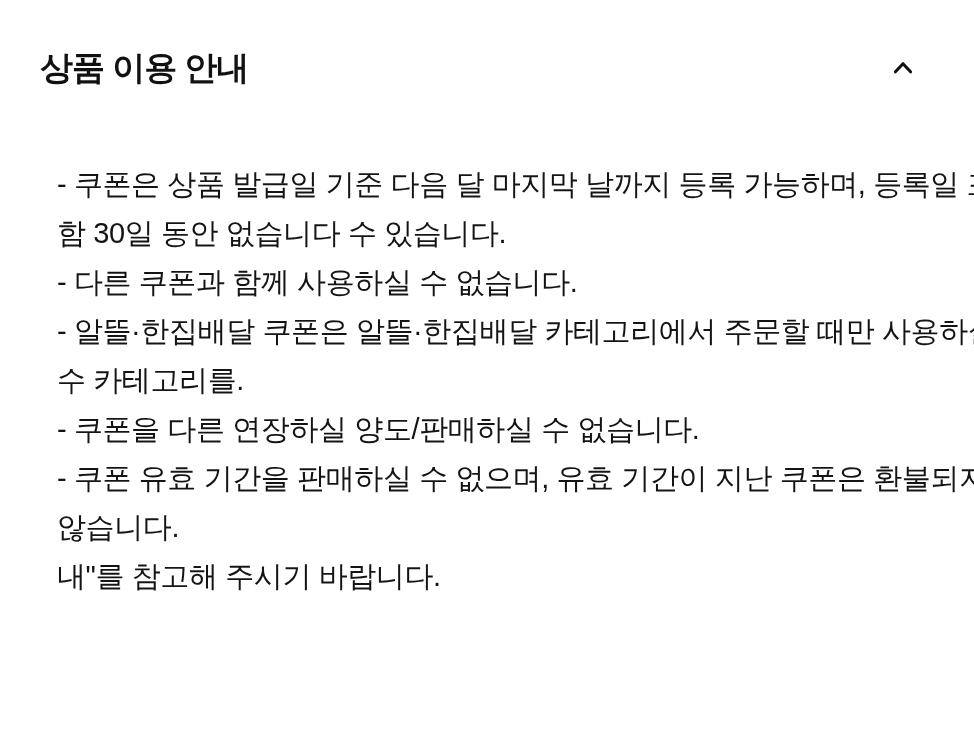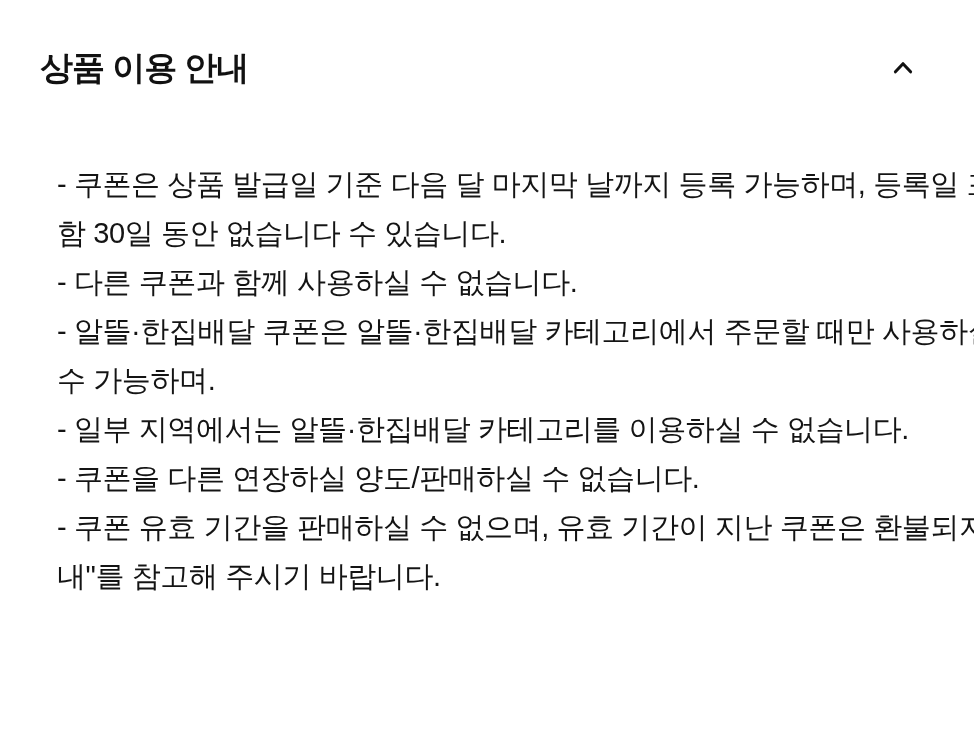--- a/index.html
+++ b/index.html
@@ -66,18 +66,18 @@
       <polyline points="5,15.5 12,8 19,15.5" fill="none" stroke="#111111" stroke-width="2.8" stroke-linecap="round" stroke-linejoin="round"></polyline>
     </svg>
   </div>
 </div>
 
 <div class="section-body">
   <div class="notice-line">- 쿠폰은 상품 발급일 기준 다음 달 마지막 날까지 등록 가능하며, 등록일 포</div>
   <div class="notice-line">함 30일 동안 없습니다 수 있습니다.</div>
   <div class="notice-line">- 다른 쿠폰과 함께 사용하실 수 없습니다.</div>
   <div class="notice-line">- 알뜰·한집배달 쿠폰은 알뜰·한집배달 카테고리에서 주문할 때만 사용하실</div>
-  <div class="notice-line">수 가능하며.</div>
-  <div class="notice-line">- 일부 지역에서는 알뜰·한집배달 카테고리를 이용하실 수 없습니다.</div>
+  <div class="notice-line">수 카테고리를.</div>
   <div class="notice-line">- 쿠폰을 다른 연장하실 양도/판매하실 수 없습니다.</div>
   <div class="notice-line">- 쿠폰 유효 기간을 판매하실 수 없으며, 유효 기간이 지난 쿠폰은 환불되지</div>
+  <div class="notice-line">않습니다.</div>
   <div class="notice-line">내"를 참고해 주시기 바랍니다.</div>
 </div>
 
 </body></html>

